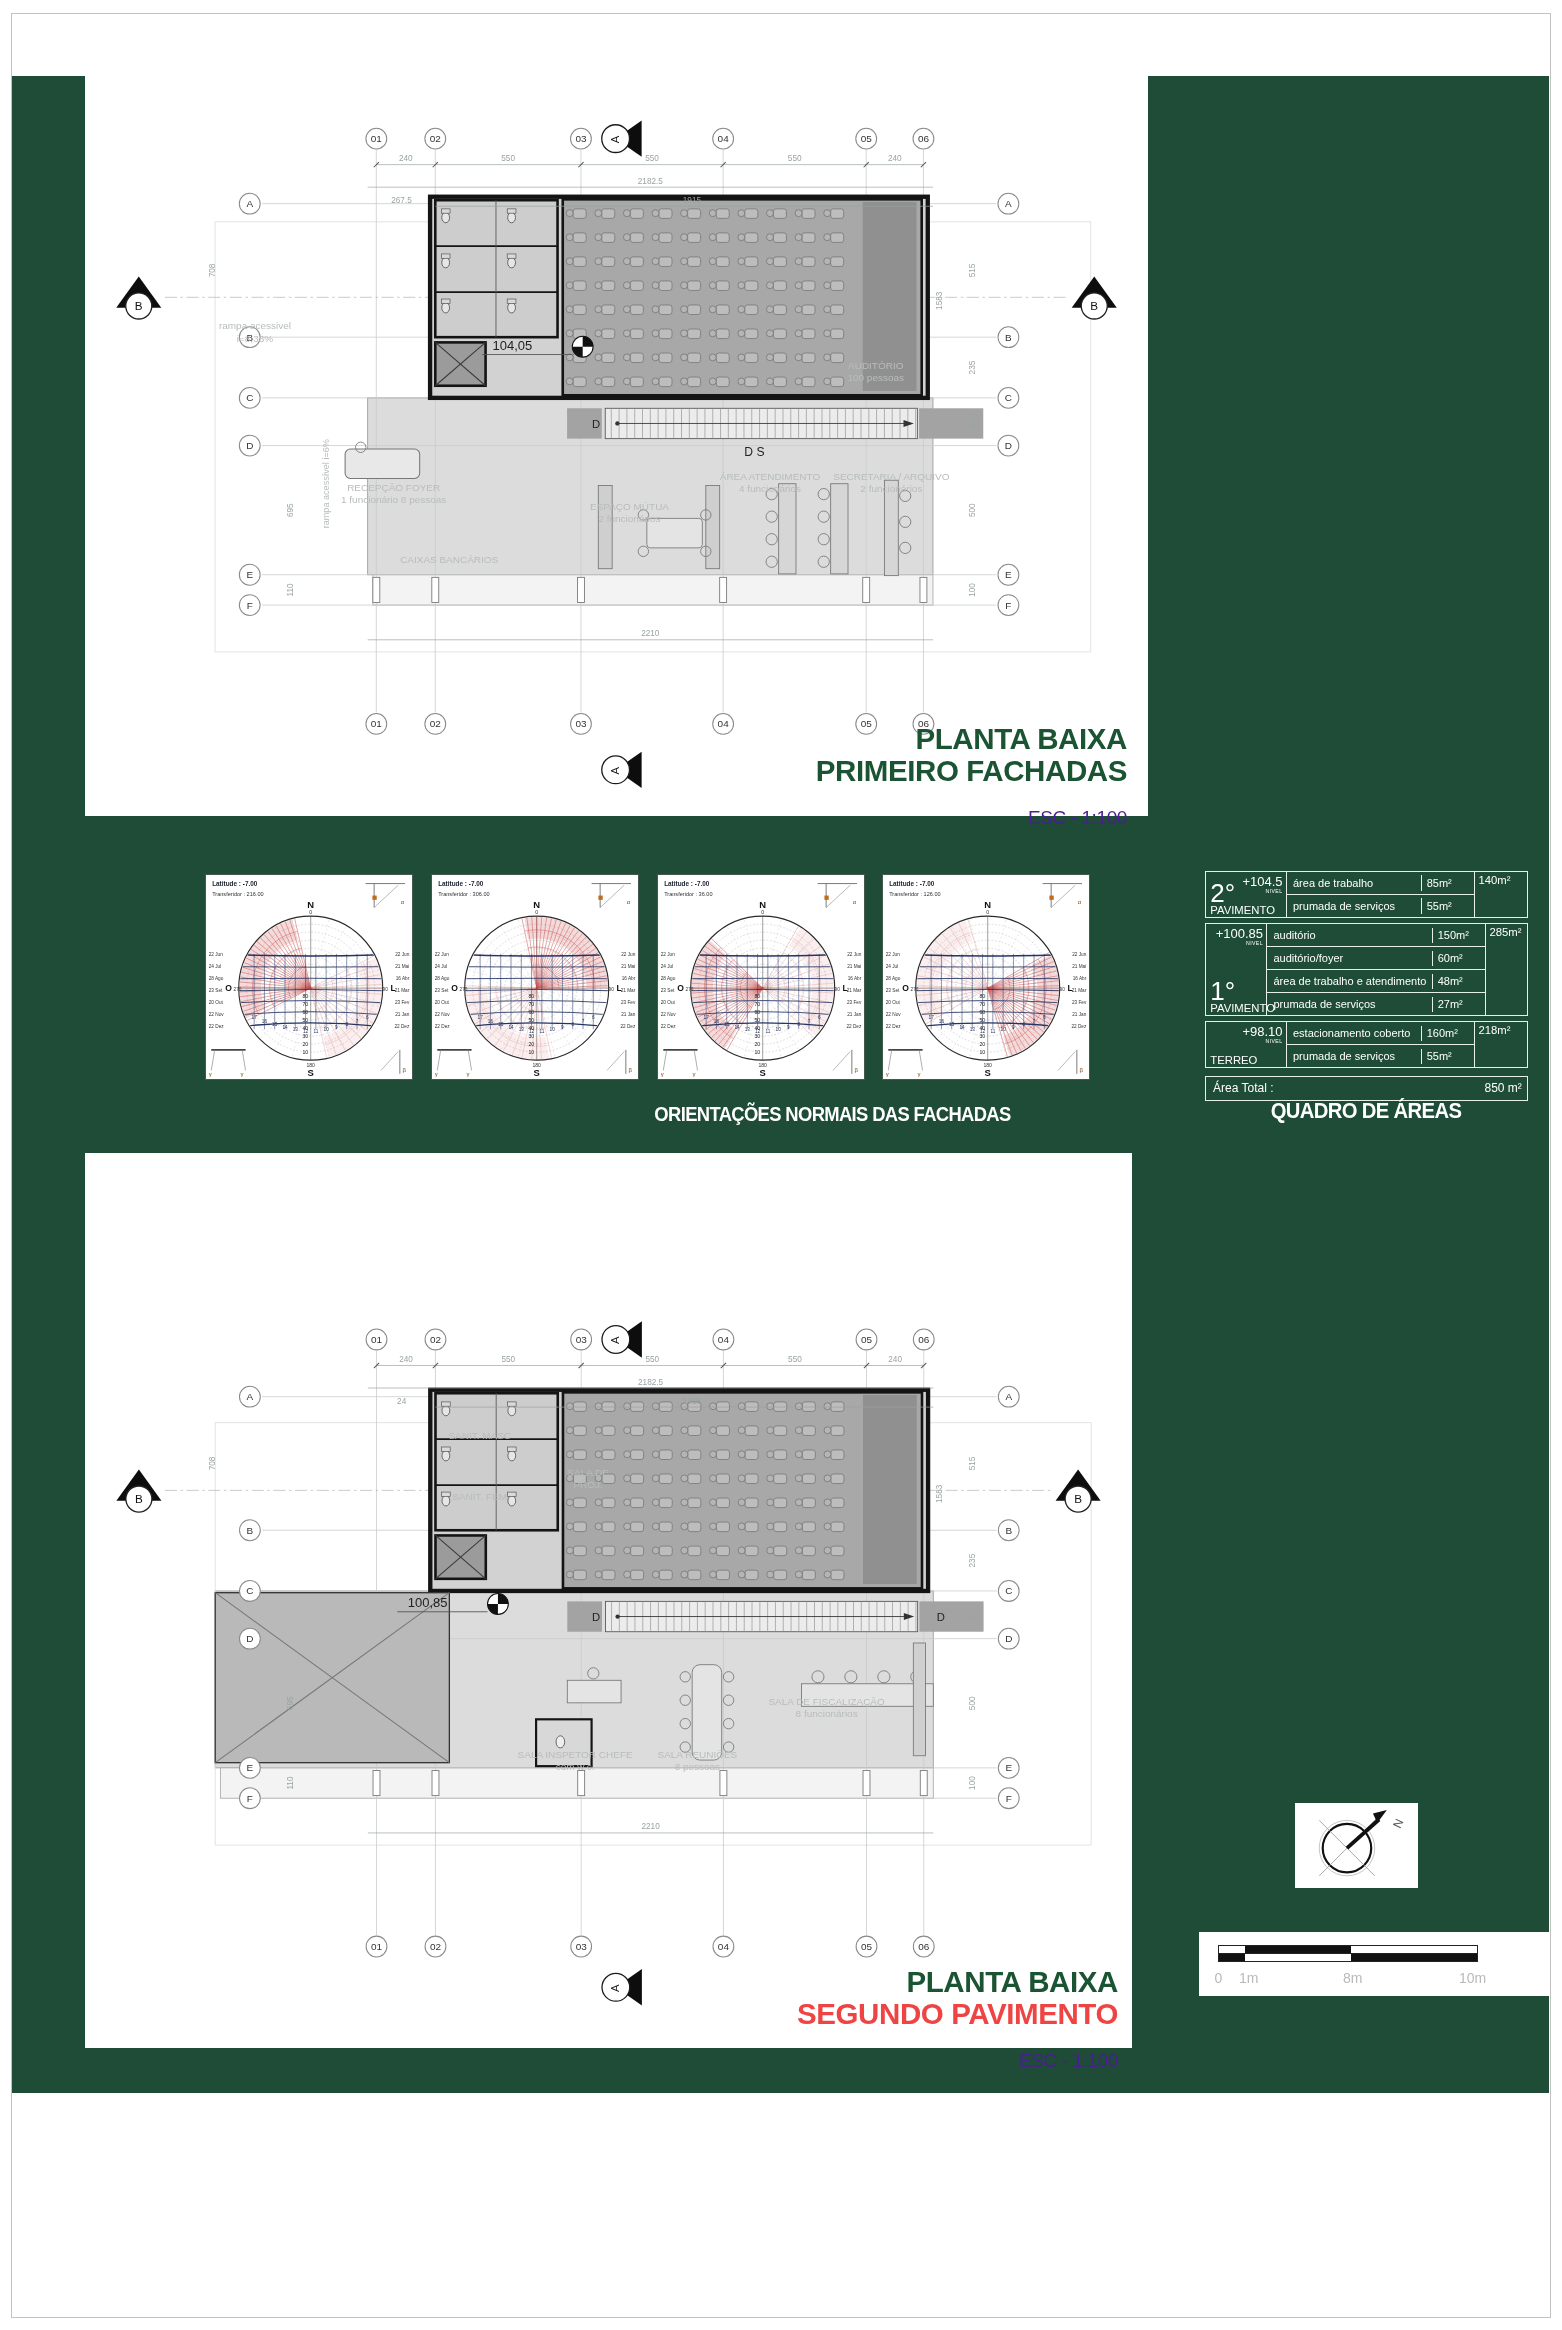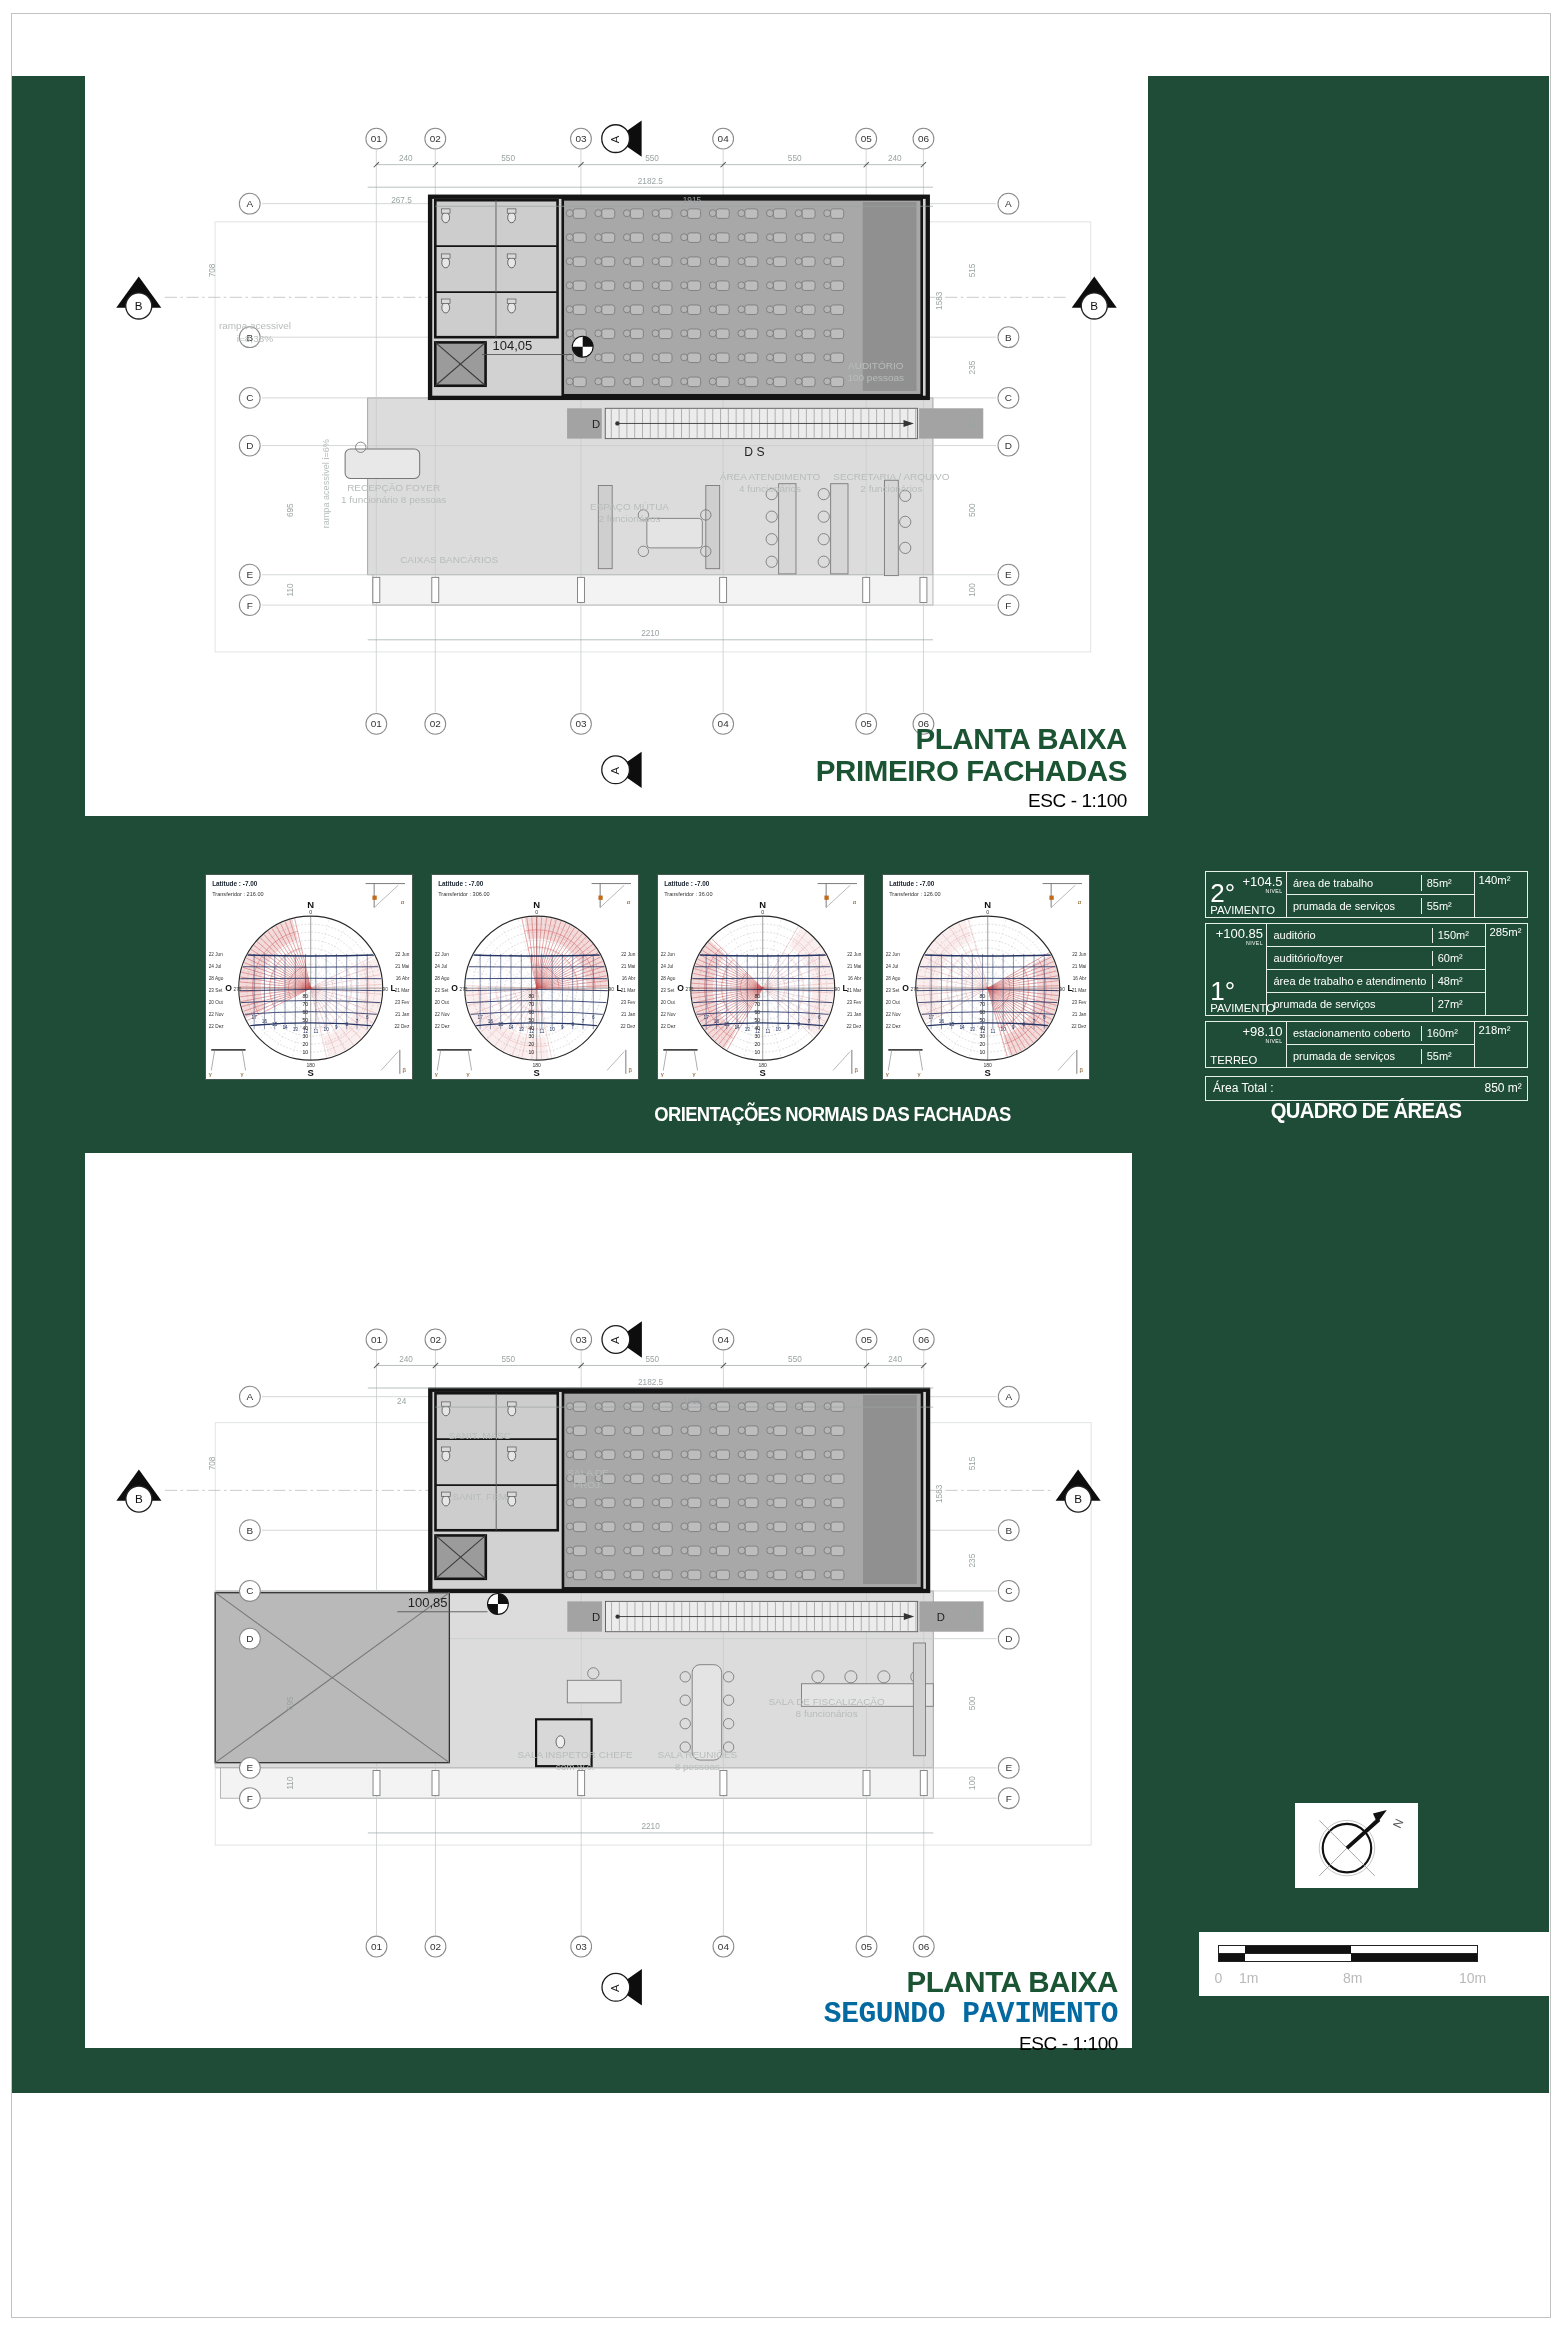--- a/index.html
+++ b/index.html
@@ -5,21 +5,21 @@
   html,body{margin:0;padding:0;background:#ffffff;font-family:"Liberation Sans",sans-serif;}
   #sheet{position:relative;width:1563px;height:2330px;background:#ffffff;overflow:hidden;}
   #frame{position:absolute;left:11.3px;top:13px;width:1538px;height:2303px;border:0.9px solid #c2c2c2;}
   #green-field{position:absolute;left:12px;top:76px;width:1537px;height:2017px;}
   .panel{position:absolute;background:#ffffff;}
   #plan1-panel{left:85px;top:76px;width:1063px;height:740px;}
   #plan2-panel{left:85px;top:1153px;width:1047px;height:895px;}
   .plan-title{position:absolute;text-align:right;line-height:32px;font-weight:bold;font-size:29.5px;letter-spacing:-0.4px;}
   #plan1-title{right:21px;top:647px;}
   #plan2-title{right:14px;top:813px;}
-  .plan-title .esc{font-weight:normal;font-size:19px;color:#000000;margin-top:3px;line-height:21px;}
+  .plan-title .esc{font-weight:normal;font-size:19px;color:#4c1d95;margin-top:20px;line-height:21px;}
   .sunbox{position:absolute;top:874px;width:208px;height:206px;background:#ffffff;border:0.9px solid #45594e;box-sizing:border-box;}
   .sunbox svg{display:block;width:100%;height:100%;}
   .band-caption{position:absolute;color:#ffffff;font-weight:bold;font-size:20px;letter-spacing:-0.7px;white-space:nowrap;transform:scaleX(.92);}
   #sun-caption{left:607px;top:1103px;width:451px;text-align:center;}
   #quadro-caption{left:1195px;top:1098px;width:342px;text-align:center;font-size:22px;}
   #quadro-table{position:absolute;left:1205px;top:871px;width:323px;color:#fff;}
   .q-group{display:flex;border:1.3px solid #e7efe9;margin-bottom:5.2px;}
   .q-left{width:80px;position:relative;border-right:1.3px solid #e7efe9;}
   .q-rows{flex:1;display:flex;flex-direction:column;}
   .q-row{display:flex;flex:1;border-bottom:1.3px solid #e7efe9;min-height:22px;align-items:center;}
@@ -1665,21 +1665,21 @@
           <text x="855" y="636" font-size="11.5" fill="#b7bdbb" text-anchor="middle">SALA DE FISCALIZAÇÃO</text>
           <text x="855" y="650" font-size="11.5" fill="#b7bdbb" text-anchor="middle">8 funcionários</text>
           <text x="565" y="698" font-size="11.5" fill="#b7bdbb" text-anchor="middle">SALA INSPETOR CHEFE</text>
           <text x="565" y="712" font-size="11.5" fill="#b7bdbb" text-anchor="middle">com w.c.</text>
           <text x="706" y="698" font-size="11.5" fill="#b7bdbb" text-anchor="middle">SALA REUNIÕES</text>
           <text x="706" y="712" font-size="11.5" fill="#b7bdbb" text-anchor="middle">8 pessoas</text>
         </g>
       </svg>
     <div class="plan-title" id="plan2-title">
       <div style="color: rgb(27, 84, 51);">PLANTA BAIXA</div>
-      <div style="color: #0369a1; font-family: Liberation Mono, monospace;">SEGUNDO PAVIMENTO</div>
+      <div style="color: #ef4444;">SEGUNDO PAVIMENTO</div>
       <div class="esc">ESC - 1:100</div>
     </div>
   </div>
 
   <div class="panel" id="north-box">
     <svg viewBox="0 0 142 98" width="123" height="85">
       <circle cx="60" cy="52" r="32" fill="none" stroke="#bdbdbd" stroke-width="1"></circle>
       <circle cx="60" cy="52" r="28" fill="none" stroke="#111" stroke-width="2.5"></circle>
       <line x1="28" y1="84" x2="96" y2="16" stroke="#9a9a9a" stroke-width="1"></line>
       <line x1="28" y1="20" x2="92" y2="84" stroke="#9a9a9a" stroke-width="1"></line>

